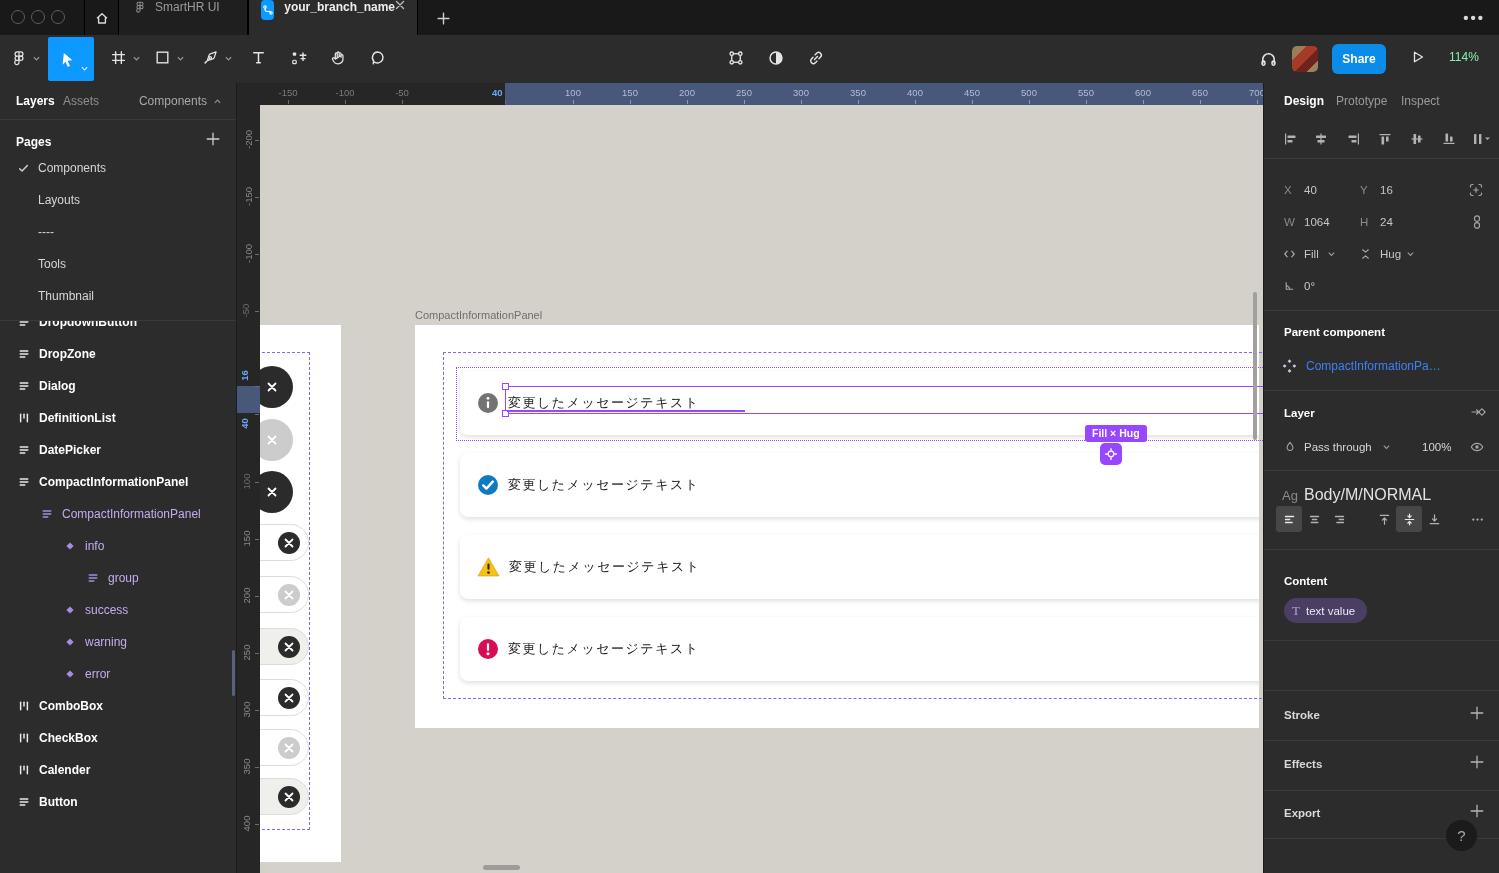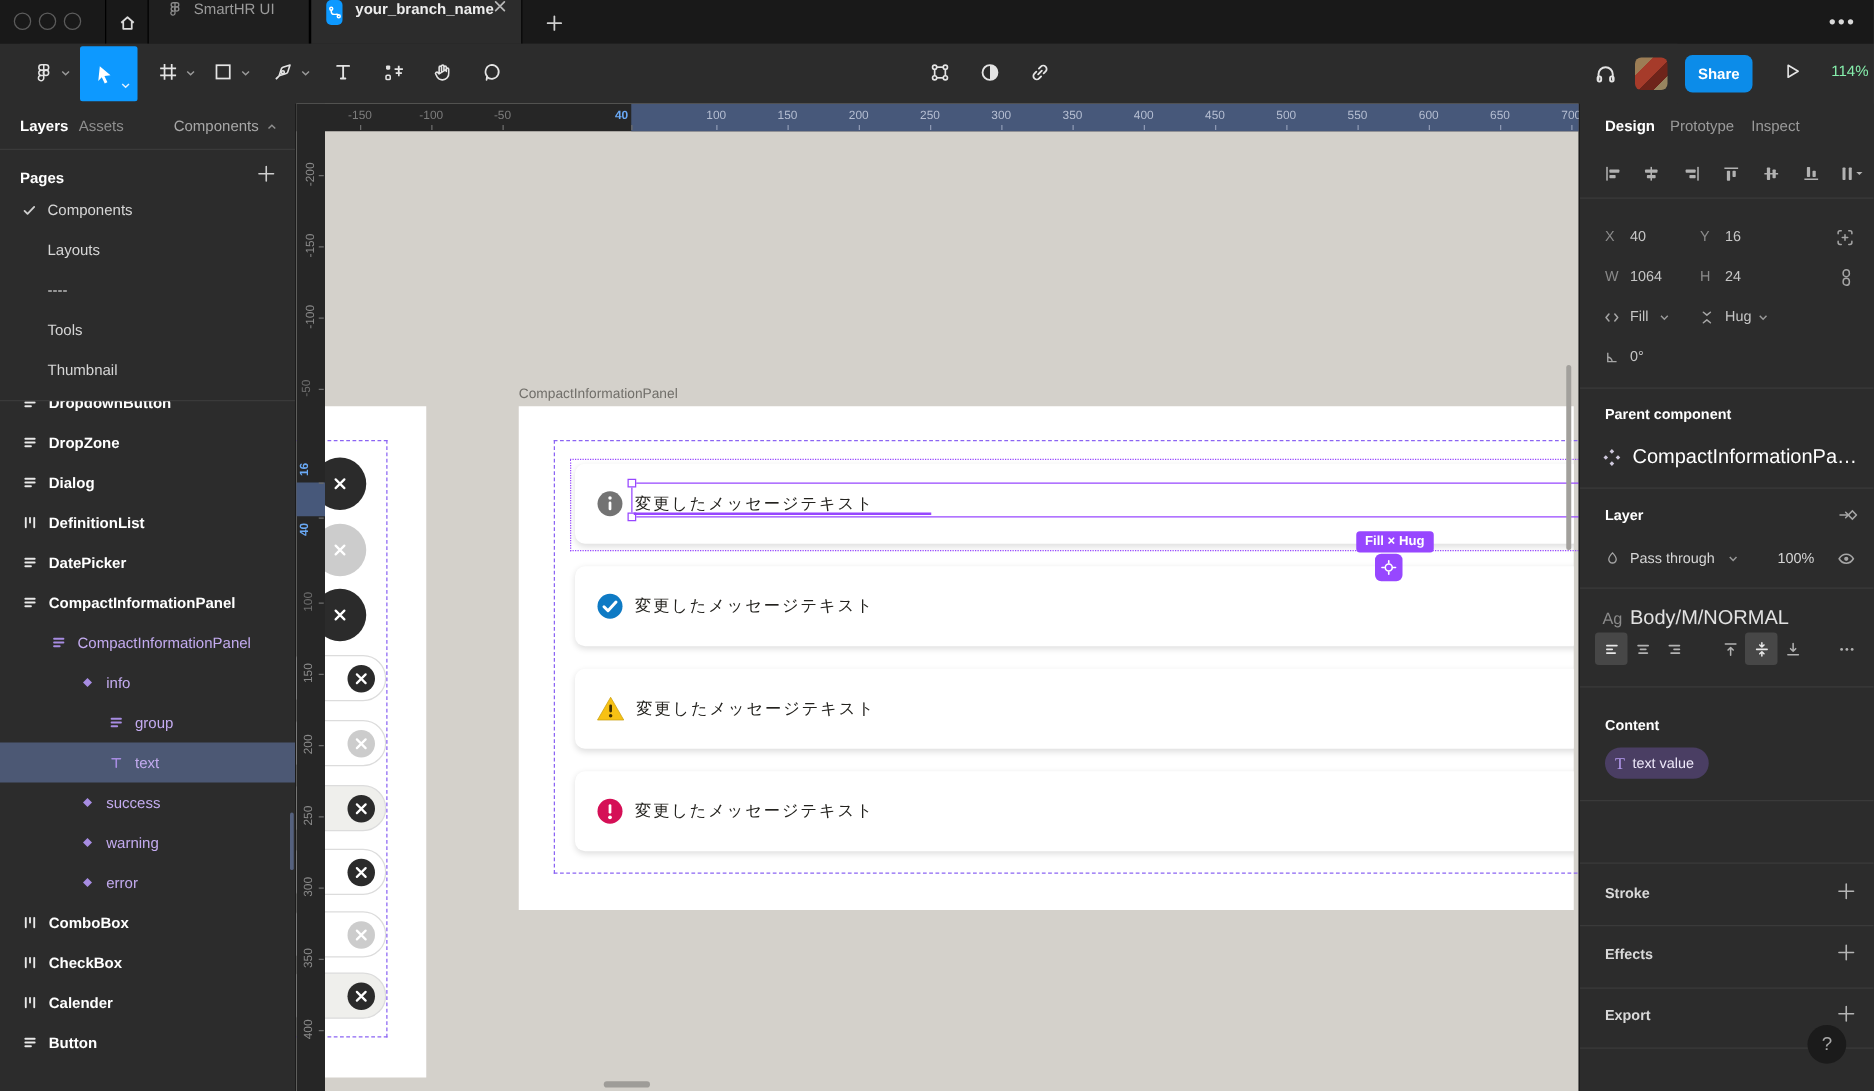--- a/index.html
+++ b/index.html
@@ -18,21 +18,21 @@
   .ftab.active { left:248px; width:170px; background:#2c2c2c; }
   .ftab-label { font-size:12px; }
   .ftab.inactive .ftab-label { color:#9b9b9b; }
   .ftab.active .ftab-label { color:#ededed; font-weight:600; }
   .fig-tile { width:20px; height:20px; border-radius:4px; background:#0d99ff; display:flex; align-items:center; justify-content:center; margin:0 10px 0 12px; }
   .tab-close { margin-left:auto; margin-right:12px; color:#b9b9b9; cursor:pointer; }
   .newtab { position:absolute; left:432px; top:7px; width:22px; height:22px; color:#cfcfcf; display:flex; align-items:center; justify-content:center; }
   .more-dots { position:absolute; right:14px; top:9px; color:#d9d9d9; letter-spacing:2px; font-size:15px; font-weight:700; }
 
   
-  .toolbar { position:absolute; left:16px; top:35px; width:1326px; height:48px; background:#2c2c2c; }
+  .toolbar { position:absolute; left:0; top:35px; width:1326px; height:48px; background:#2c2c2c; }
   .tool { position:absolute; top:14px; color:#e4e4e4; }
   .tool-tile { position:absolute; left:48px; top:2px; width:46px; height:44px; background:#0d99ff; border-radius:2px; display:flex; align-items:center; justify-content:center; }
   .chev { color:#9a9a9a; }
   .share-btn { position:absolute; left:1332px; top:9px; width:54px; height:30px; background:#0c8ce9; color:#fff; font-size:12px; font-weight:600; border:none; border-radius:6px; display:flex; align-items:center; justify-content:center; cursor:pointer; }
   .avatar { position:absolute; left:1292px; top:11px; width:26px; height:26px; border-radius:5px;
     background:linear-gradient(135deg,#9c7d55 0 28%,#a63b2a 28% 55%,#6e241a 55% 78%,#97845f 78%); }
   .zoom-ctl { position:absolute; left:1449px; top:15px; color:#86efac; font-size:12px; display:flex; align-items:center; gap:21px; }
 
   
   .sidebar { position:absolute; left:0; top:83px; width:237px; height:790px; background:#2c2c2c; border-right:1px solid #1c1c1c; }
@@ -380,26 +380,20 @@
           </svg>
           <span>info</span>
         </div>
         <div class="layer-row lr-instance" style="padding-left: 87px;">
           <svg class="lic" width="12" height="12" viewBox="0 0 16 16">
             <rect x="2" y="3" width="12" height="2" rx="1" fill="currentColor"></rect>
             <rect x="2" y="7" width="12" height="2" rx="1" fill="currentColor"></rect>
             <rect x="2" y="11" width="8" height="2" rx="1" fill="currentColor"></rect>
           </svg>
           <span>group</span>
-        </div>
-        <div class="layer-row lr-instance selected" style="padding-left: 87px;">
-          <svg class="lic" width="12" height="12" viewBox="0 0 16 16">
-            <path d="M3.5 4h9M8 4v9" stroke="currentColor" stroke-width="1.7" fill="none" stroke-linecap="round"></path>
-          </svg>
-          <span>text</span>
         </div>
         <div class="layer-row lr-instance" style="padding-left: 64px;">
           <svg class="lic" width="12" height="12" viewBox="0 0 16 16">
             <rect x="4.6" y="4.6" width="6.8" height="6.8" transform="rotate(45 8 8)" fill="currentColor"></rect>
           </svg>
           <span>success</span>
         </div>
         <div class="layer-row lr-instance" style="padding-left: 64px;">
           <svg class="lic" width="12" height="12" viewBox="0 0 16 16">
             <rect x="4.6" y="4.6" width="6.8" height="6.8" transform="rotate(45 8 8)" fill="currentColor"></rect>
@@ -763,21 +757,21 @@
     <div class="ins-title" style="top:243px">Parent component</div>
     <div class="ins-row" style="top:271px">
       <div style="left:18px;color:#cfc9dd">
           <svg width="15" height="15" viewBox="0 0 16 16" fill="#cfc9dd">
             <rect x="6.6" y="1.4" width="2.8" height="2.8" transform="rotate(45 8 2.8)"></rect>
             <rect x="11.8" y="6.6" width="2.8" height="2.8" transform="rotate(45 13.2 8)"></rect>
             <rect x="6.6" y="11.8" width="2.8" height="2.8" transform="rotate(45 8 13.2)"></rect>
             <rect x="1.4" y="6.6" width="2.8" height="2.8" transform="rotate(45 2.8 8)"></rect>
           </svg>
         </div>
-      <span style="left:42px;color:#ffffff;font-size:16px">CompactInformationPa…</span>
+      <span style="left:42px;color:#3b82f6;font-size:12px">CompactInformationPa…</span>
     </div>
     <div class="ins-divider" style="top:307px"></div>
 
     <div class="ins-title" style="top:324px">Layer</div>
     <div class="abs icon-btn" style="left:206px;top:321px">
         <svg width="16" height="16" viewBox="0 0 16 16" fill="none" stroke="#a5a5a5" stroke-width="1.2" stroke-linecap="round">
           <path d="M2 8h6.5M6.5 5.8L8.8 8l-2.3 2.2"></path>
           <rect x="9.6" y="5.7" width="4.6" height="4.6" transform="rotate(45 11.9 8)"></rect>
         </svg>
       </div>

